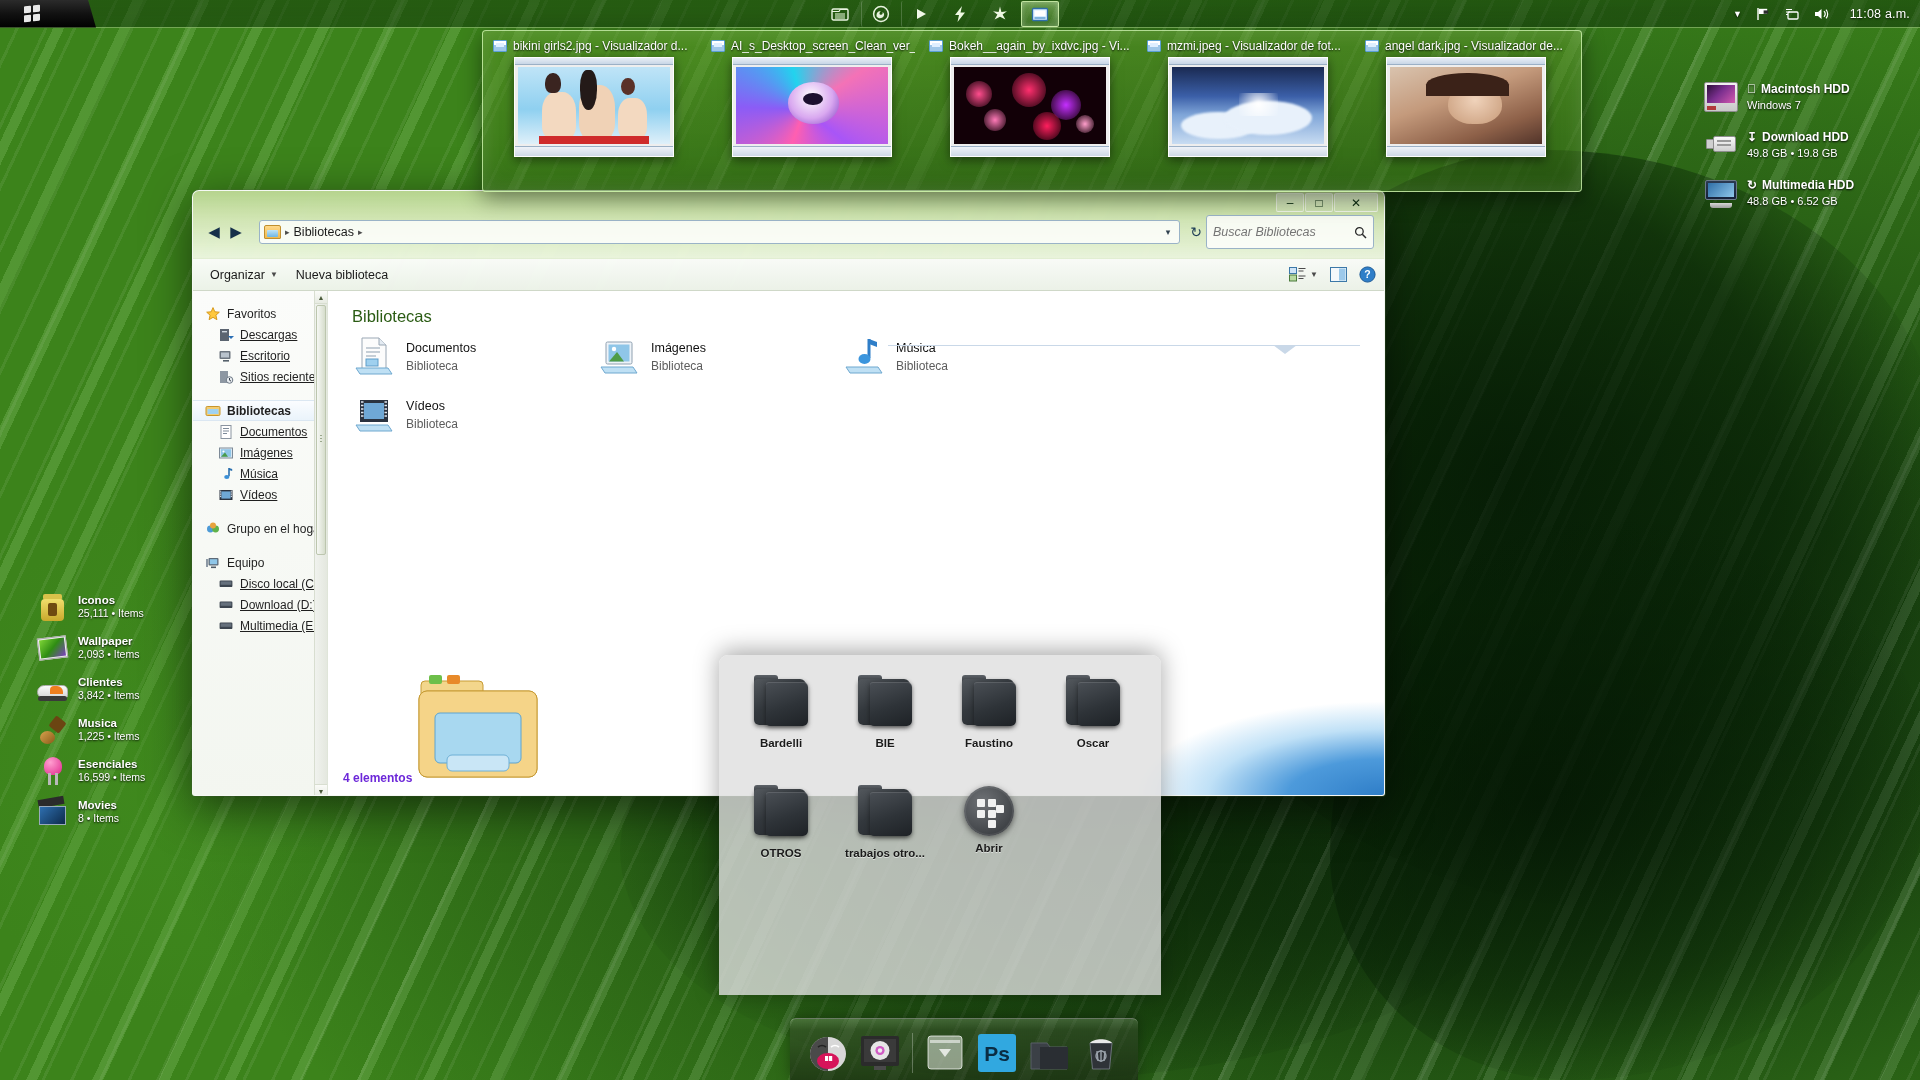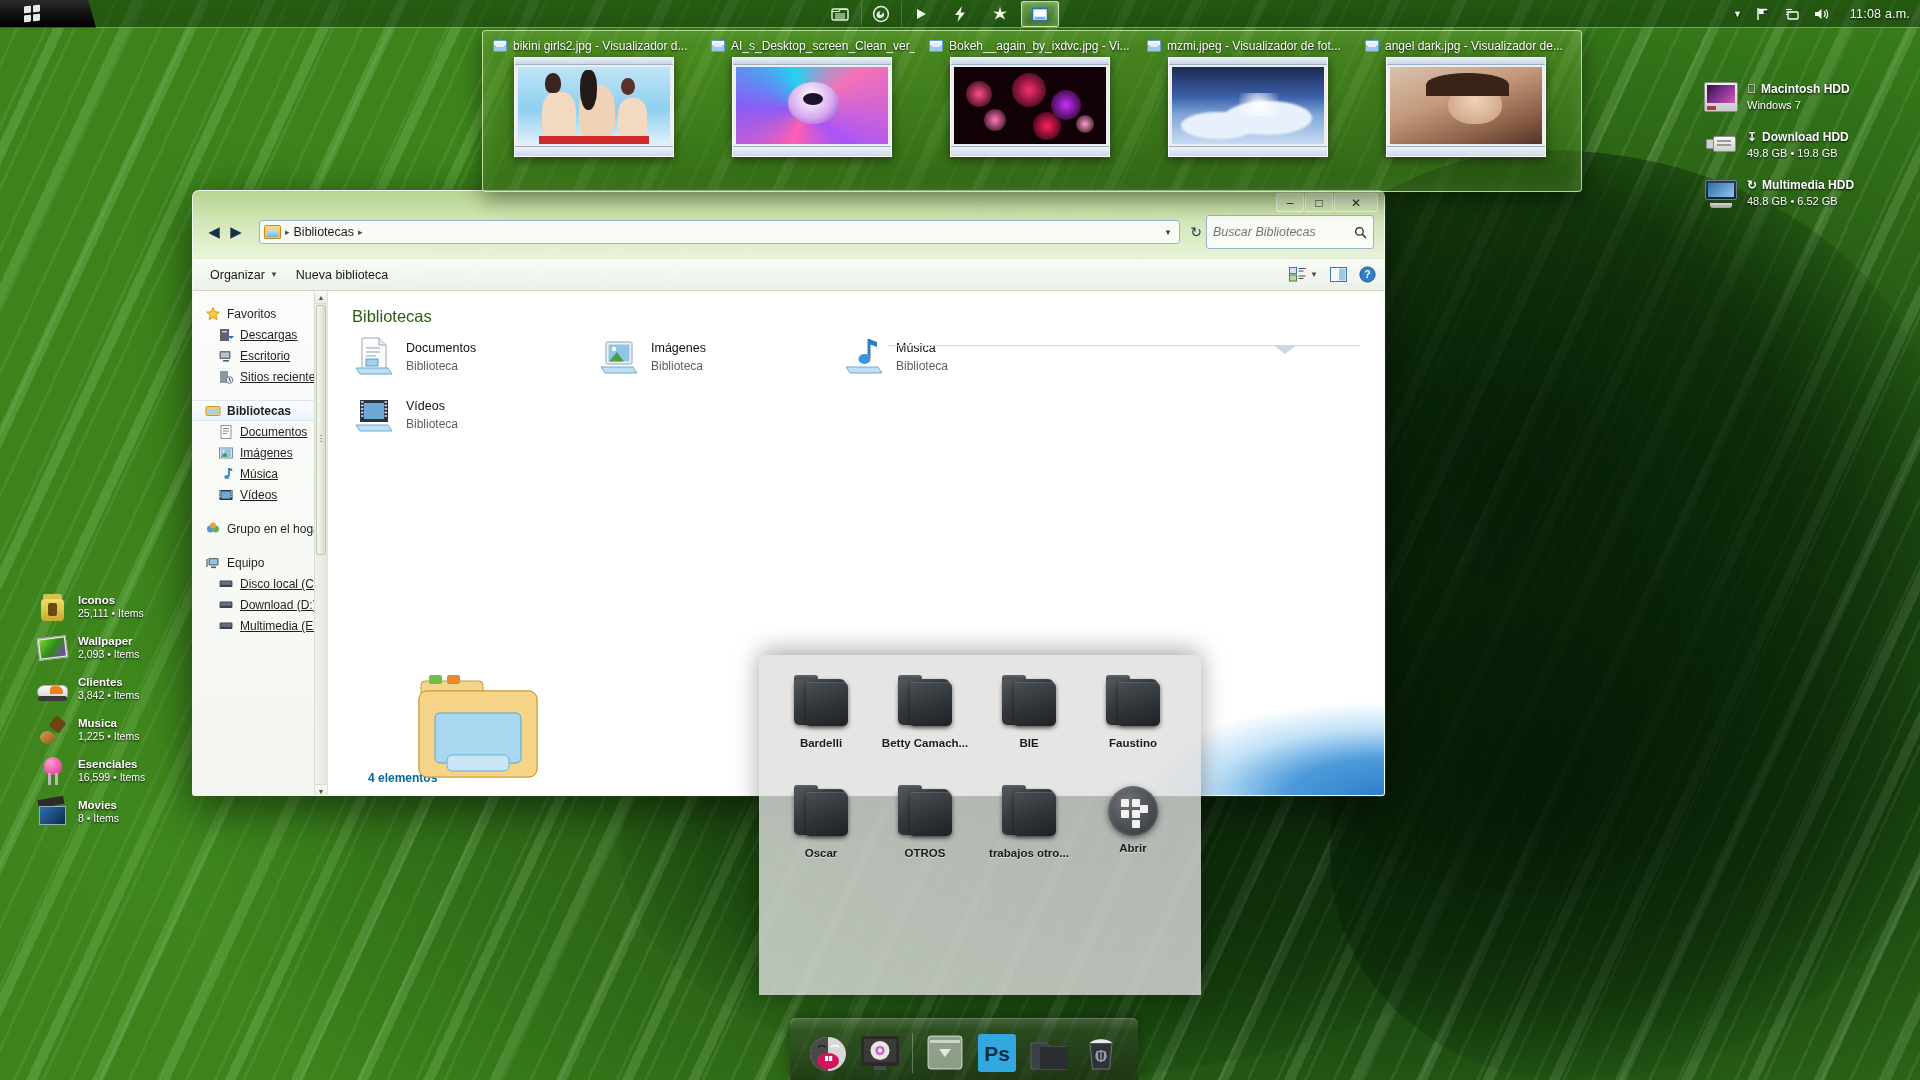--- a/index.html
+++ b/index.html
@@ -250,41 +250,41 @@
   #lib-divider { position:absolute; left: 560px; right: 24px; top: 54px; height: 1px; background: #c9d8e8; }
   #lib-divider:after{ content:""; position:absolute; left: 385px; top:0; width:0;height:0;
     border-left:12px solid transparent; border-right:12px solid transparent; border-top:9px solid #c9d8e8;}
   #lib-grid { display: flex; flex-wrap: wrap; width: 800px; }
   .lib-item { width: 245px; height: 56px; display: flex; align-items: center; gap: 10px; margin-bottom: 2px; }
   .lib-ico { width: 44px; height: 44px; flex: none; position: relative; }
   .lib-name { font-size: 12.5px; color: #111; }
   .lib-kind { font-size: 12px; color: #5c5c5c; }
   #status-bar {
     position: absolute; left: 135px; bottom: 0; right: 0; height: 34px;
-    display: flex; align-items: center; padding-left: 40px;
-    font-size: 12px; color: #0369a1; font-weight: 700;
+    display: flex; align-items: center; padding-left: 15px;
+    font-size: 12px; color: #6d28d9; font-weight: 700;
     background: rgba(255,255,255,0.6);
   }
   #big-folder {
     position: absolute; left: 220px; bottom: 6px; width: 130px; height: 120px; z-index: 22;
   }
   #aero-swoosh {
     position: absolute; right: 0; bottom: 0; width: 320px; height: 120px; z-index: 21;
     background: radial-gradient(ellipse 320px 120px at 100% 100%, #2f7ec8 0%, #4d9adb 30%, rgba(140,200,240,0.55) 55%, rgba(255,255,255,0) 78%);
     pointer-events: none;
   }
 
   
   #stack-panel {
     position: absolute; left: 719px; top: 655px; width: 442px; height: 340px;
     background: rgba(222,222,222,0.80);
     border-radius: 9px 9px 0 0;
     box-shadow: 0 -4px 24px rgba(0,0,0,0.35);
     z-index: 25; padding: 16px 10px 6px 10px;
-    display: flex; flex-wrap: wrap; align-content: flex-start; margin-left: 40px;
+    display: flex; flex-wrap: wrap; align-content: flex-start;
   }
   .stk { width: 104px; height: 110px; display: flex; flex-direction: column; align-items: center; }
   .stk-ico { width: 62px; height: 60px; position: relative; }
   .stk-label {
     margin-top: 6px; font-size: 11.5px; font-weight: 700; color: #1a1a1a;
     white-space: nowrap; text-shadow: 0 1px 0 rgba(255,255,255,0.55);
   }
   .folder-dark { position: absolute; inset: 2px 4px 6px 4px; }
   .folder-dark .back {
     position: absolute; left: 0; top: 6px; width: 52px; height: 46px;
@@ -933,30 +933,20 @@
     <span class="stk-label">Bardelli</span>
   </div>
   <div class="stk">
     <span class="stk-ico">
       <span class="folder-dark">
           <span class="tab"></span>
           <span class="back"></span>
           <span class="front"></span>
         </span>
     </span>
-    <span class="stk-label">Betty Camach...</span>
-  </div>
-  <div class="stk">
-    <span class="stk-ico">
-      <span class="folder-dark">
-          <span class="tab"></span>
-          <span class="back"></span>
-          <span class="front"></span>
-        </span>
-    </span>
     <span class="stk-label">BIE</span>
   </div>
   <div class="stk">
     <span class="stk-ico">
       <span class="folder-dark">
           <span class="tab"></span>
           <span class="back"></span>
           <span class="front"></span>
         </span>
     </span>

